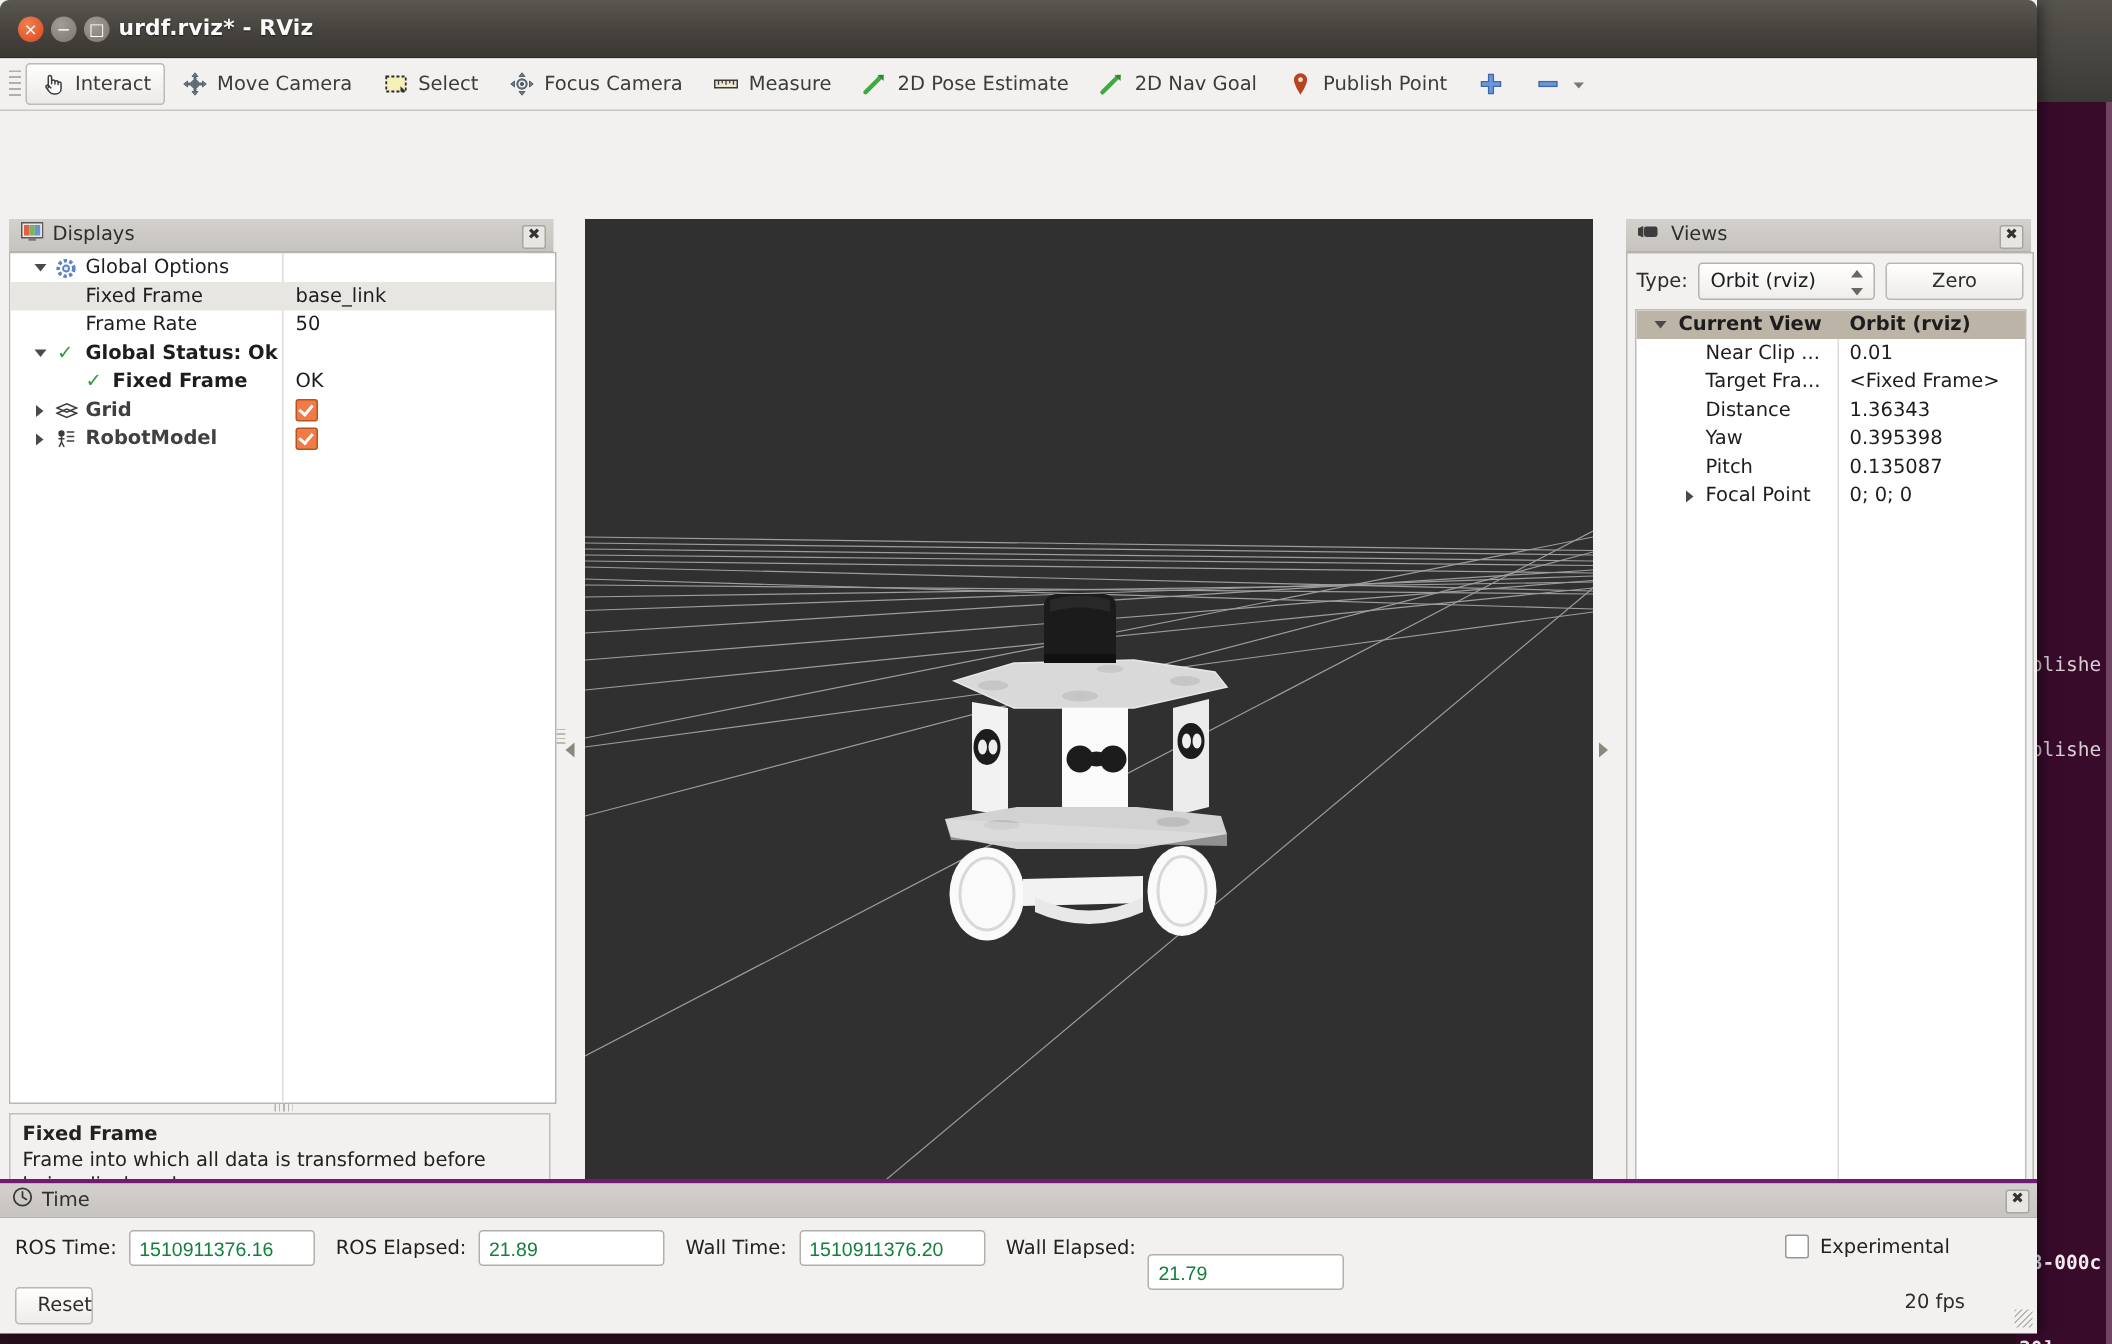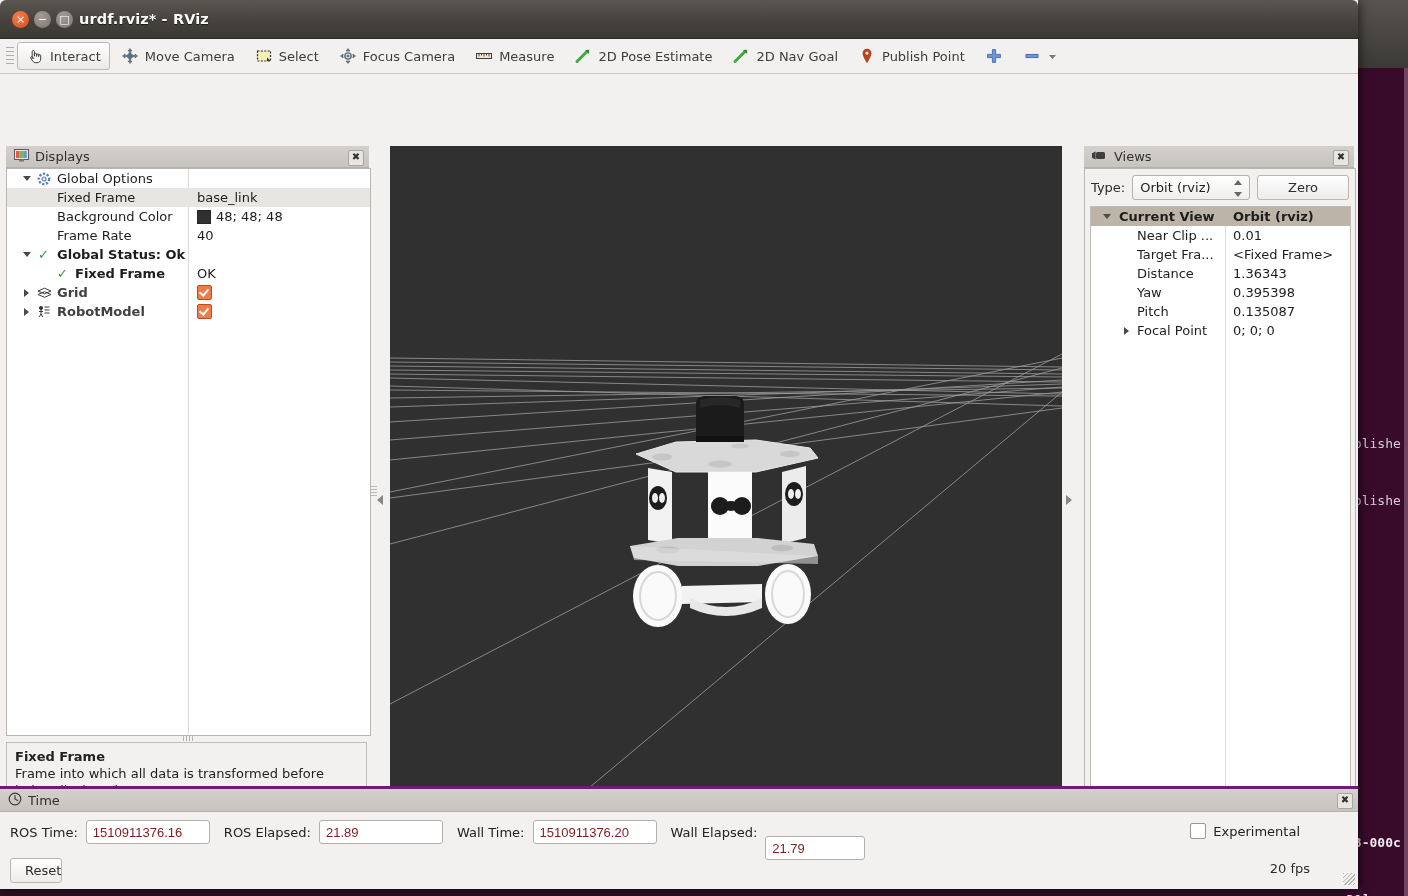--- a/index.html
+++ b/index.html
@@ -420,29 +420,29 @@
     font-size: 13px;
     color: #222;
   }
   .tf-label { white-space: nowrap; }
   .tf-input {
     height: 24px;
     border: 1px solid #b3afaa;
     border-radius: 3px;
     background: #fff;
     font-size: 13px;
-    color: #7f1d1d;
+    color: #15803d;
     padding: 0 6px;
     box-sizing: border-box;
     line-height: 22px;
   }
   #in-ros-time { width: 124px; }
   #in-ros-elapsed { width: 124px; }
   #in-wall-time { width: 124px; }
-  #in-wall-elapsed { width: 100px; margin-top: 32px; }
+  #in-wall-elapsed { width: 131px; margin-top: 32px; }
   #experimental-wrap {
     position: absolute;
     right: 58px; top: 11px;
     display: flex; align-items: center; gap: 7px;
     font-size: 13px; color: #222;
   }
   .chk-box {
     width: 14px; height: 14px;
     border: 1px solid #9a9691;
     background: #fff;
@@ -667,31 +667,24 @@
               </svg>
             </span>
             <span class="t-label" style="margin-left:18px;">Global Options</span>
           </div>
 
           <div class="trow sel" style="padding-left:50px;">
             <span class="t-label">Fixed Frame</span>
             <span class="t-val">base_link</span>
           </div>
 
-          <div class="trow" style="padding-left:50px;">
-            <span class="t-label">Background Color</span>
-            <span class="t-val">
-              <span class="swatch-dark"></span>
-              <span>48; 48; 48</span>
-            </span>
-          </div>
 
           <div class="trow" style="padding-left:50px;">
             <span class="t-label">Frame Rate</span>
-            <span class="t-val">40</span>
+            <span class="t-val">50</span>
           </div>
 
           <div class="trow" style="padding-left:32px;">
             <span class="t-arrow arrow-down" style="left:16px;top:7px;"></span>
             <span class="tick" style="position:absolute;left:31px;">✓</span>
             <span class="t-label" style="margin-left:18px;font-weight:bold;">Global Status: Ok</span>
           </div>
 
           <div class="trow" style="padding-left:50px;">
             <span class="tick" style="position:absolute;left:50px;">✓</span>

